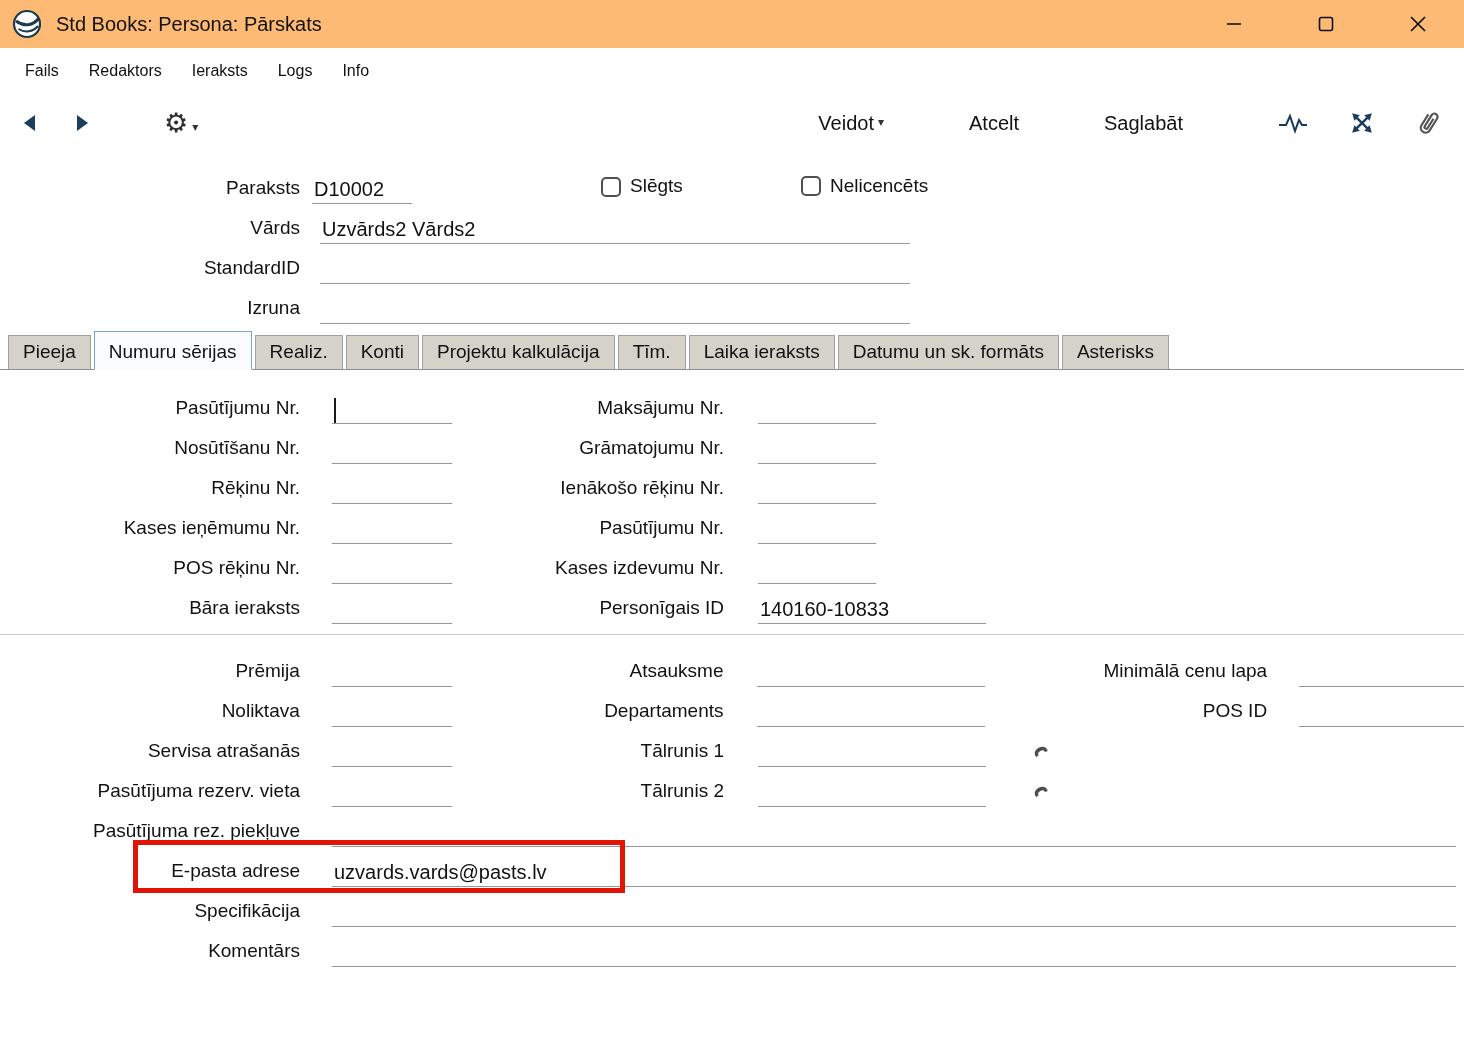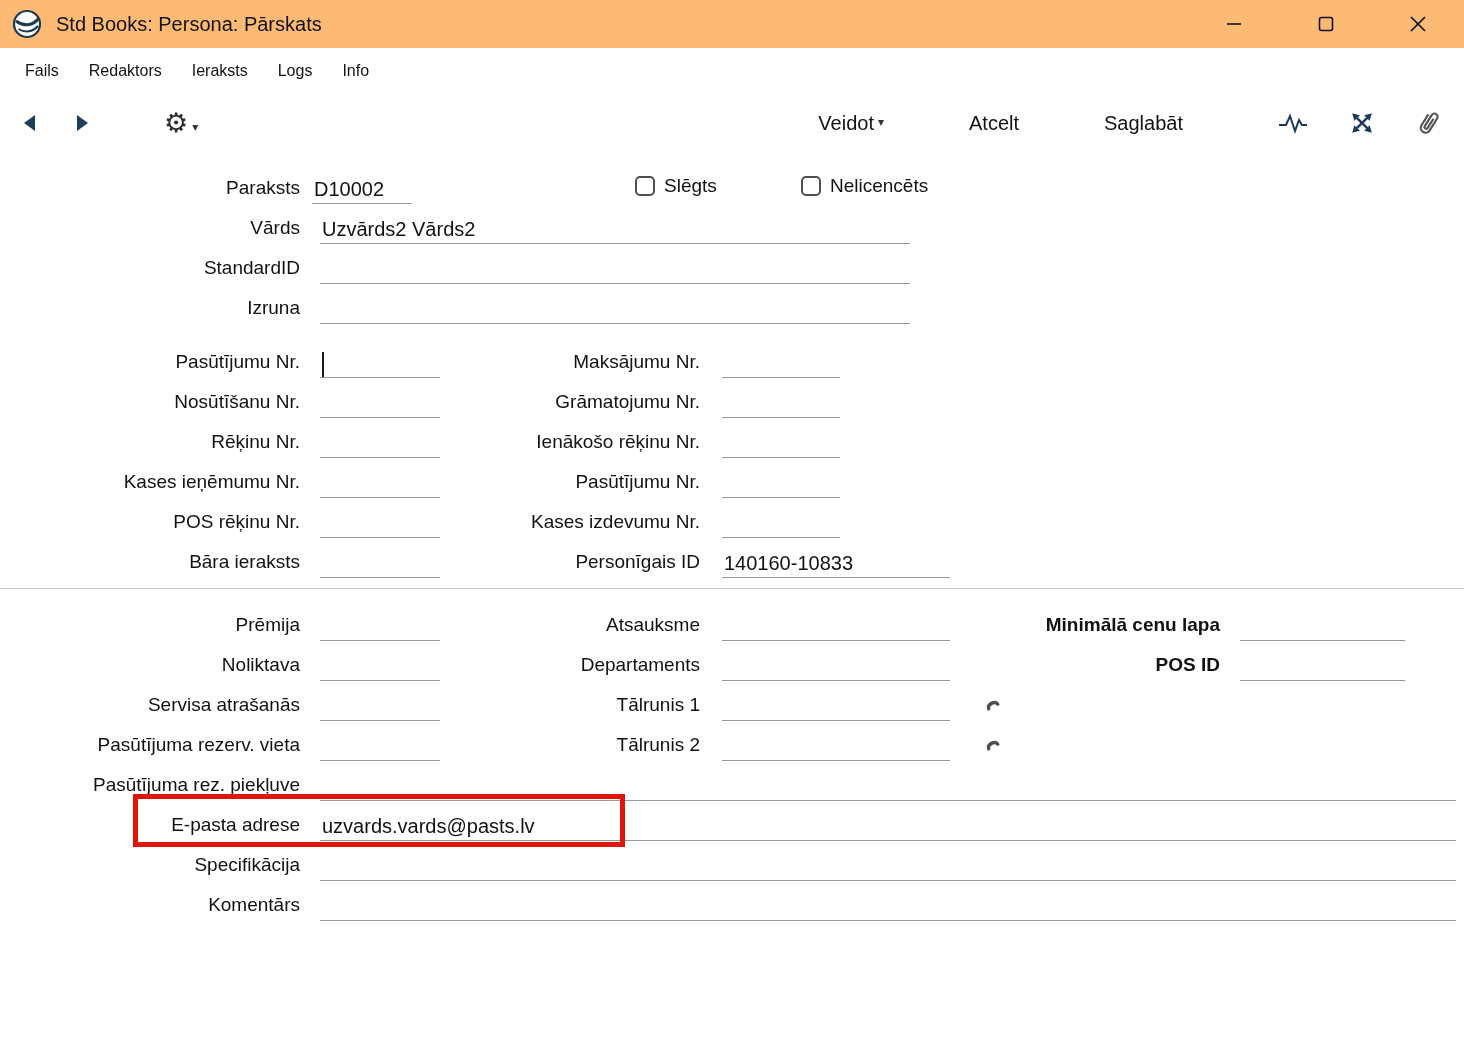--- a/index.html
+++ b/index.html
@@ -50,21 +50,21 @@
     border-bottom: 1px solid #979797;
     height: 30px;
     display: inline-flex;
     align-items: flex-end;
     padding: 0 2px 2px 2px;
     font-size: 20px;
   }
   .inp-paraksts { width: 100px; margin-left: 12px; }
   .inp-vards { width: 590px; margin-left: 20px; }
   .chk-group { position: absolute; bottom: 7px; display: flex; align-items: center; gap: 9px; }
-  .chk1 { left: 635px; }
+  .chk1 { left: 601px; align-items: flex-end; }
   .chk2 { left: 801px; }
   .chkbox { width: 20px; height: 20px; border: 2px solid #4f4f4f; border-radius: 5px; background: #fff; cursor: default; }
 
   
   .tabbar {
     margin-top: 8px;
     display: flex;
     align-items: flex-end;
     padding-left: 8px;
     border-bottom: 1px solid #8f8f8f;
@@ -83,23 +83,23 @@
   .tab.active {
     background: #fbfcff;
     border: 1px solid #7aa0d4;
     border-bottom: 1px solid #fbfcff;
     margin-bottom: -1px;
     padding-top: 9px;
   }
 
   
   .content { padding-top: 14px; }
-  .frow { display: flex; align-items: flex-end; height: 40px; position: relative; }
+  .frow { display: flex; align-items: flex-end; height: 40px; position: relative; gap: 12px; }
   .lblM { width: 260px; text-align: right; padding-bottom: 5px; }
-  .lblR { width: 270px; text-align: right; padding-bottom: 5px; font-weight: bold; }
+  .lblR { width: 270px; text-align: right; padding-bottom: 5px; }
   .inpS  { width: 120px; margin-left: 20px; }
   .inpS2 { width: 118px; margin-left: 22px; }
   .inpM  { width: 228px; margin-left: 22px; }
   .inpW  { width: 228px; margin-left: 22px; }
   .inpR  { width: 165px; margin-left: 20px; }
   .inpLong { flex: 1; margin-left: 20px; margin-right: 8px; }
   .divider { border-top: 1px solid #c9c9c9; margin-top: 10px; }
   .sec2 { padding-top: 12px; }
   .text-cursor { width: 2px; height: 25px; background: #1a1a1a; display: inline-block; margin-bottom: -2px; }
   .phone-wrap { margin-left: 34px; margin-bottom: 3px; display: flex; cursor: default; }
@@ -225,20 +225,31 @@
     <div class="hrow">
       <span class="lblL">StandardID</span>
       <span class="inp inp-vards"></span>
     </div>
     <div class="hrow">
       <span class="lblL">Izruna</span>
       <span class="inp inp-vards"></span>
     </div>
   </div>
 
+  <div class="tabbar">
+    <span class="tab">Pieeja</span>
+    <span class="tab active">Numuru sērijas</span>
+    <span class="tab">Realiz.</span>
+    <span class="tab">Konti</span>
+    <span class="tab">Projektu kalkulācija</span>
+    <span class="tab">Tīm.</span>
+    <span class="tab">Laika ieraksts</span>
+    <span class="tab">Datumu un sk. formāts</span>
+    <span class="tab">Asterisks</span>
+  </div>
 
   <div class="content">
 
     <div class="frow">
       <span class="lblL">Pasūtījumu Nr.</span>
       <span class="inp inpS">
           <span class="text-cursor"></span>
         </span>
       <span class="lblM">Maksājumu Nr.</span>
       <span class="inp inpS2"></span>

